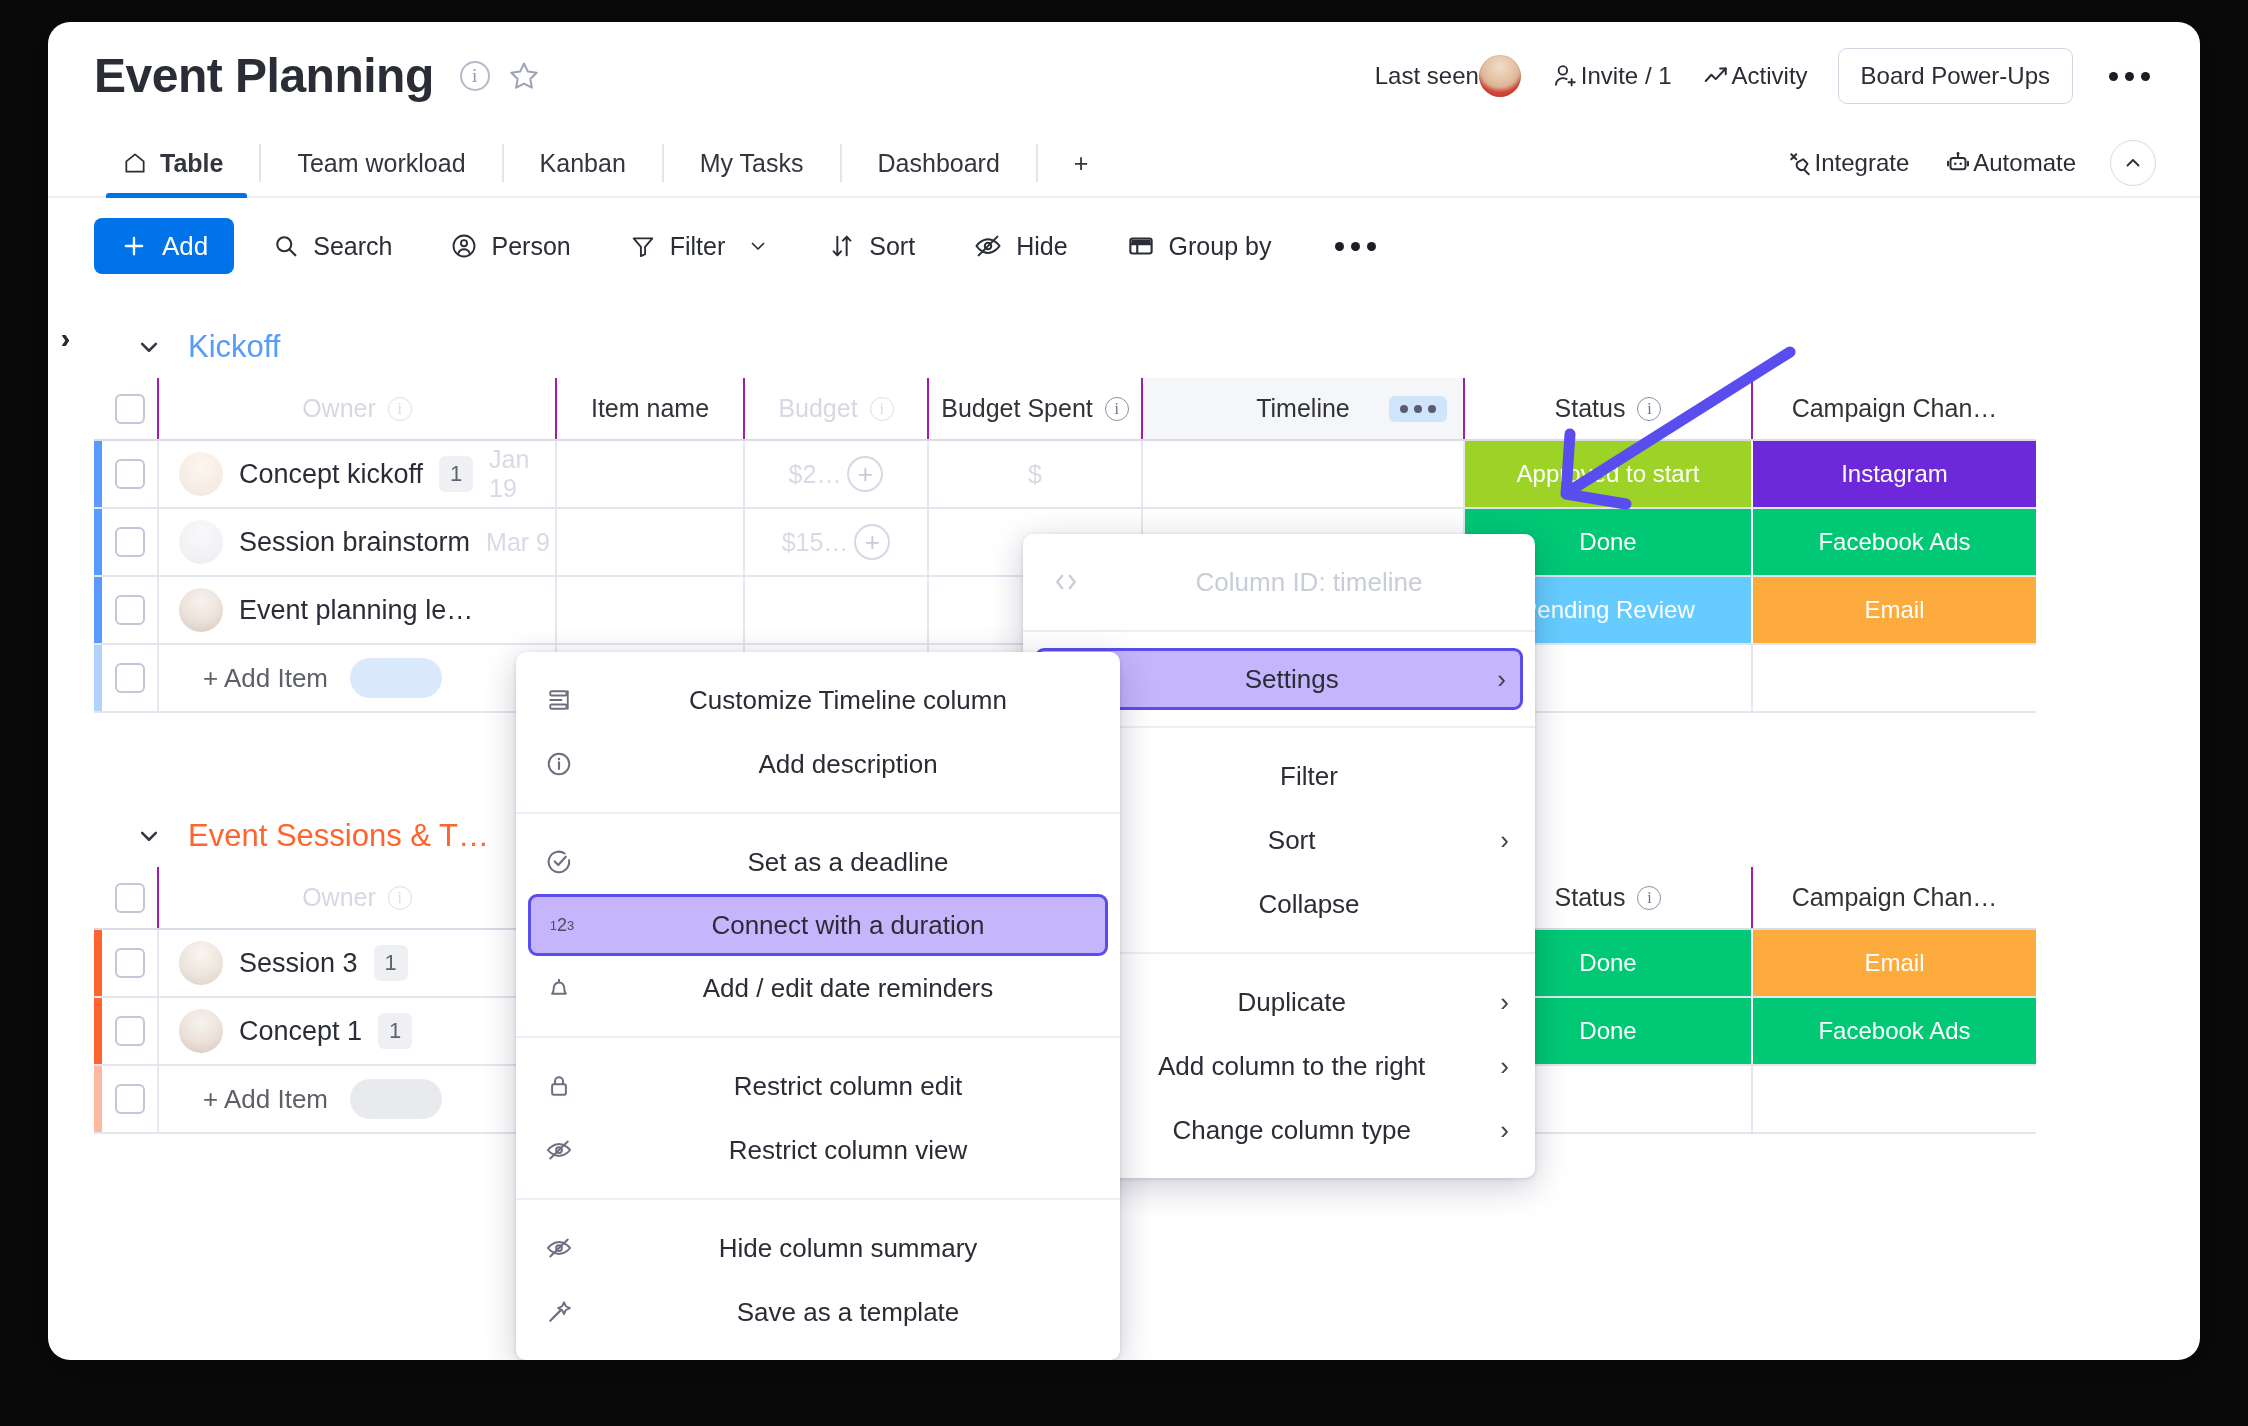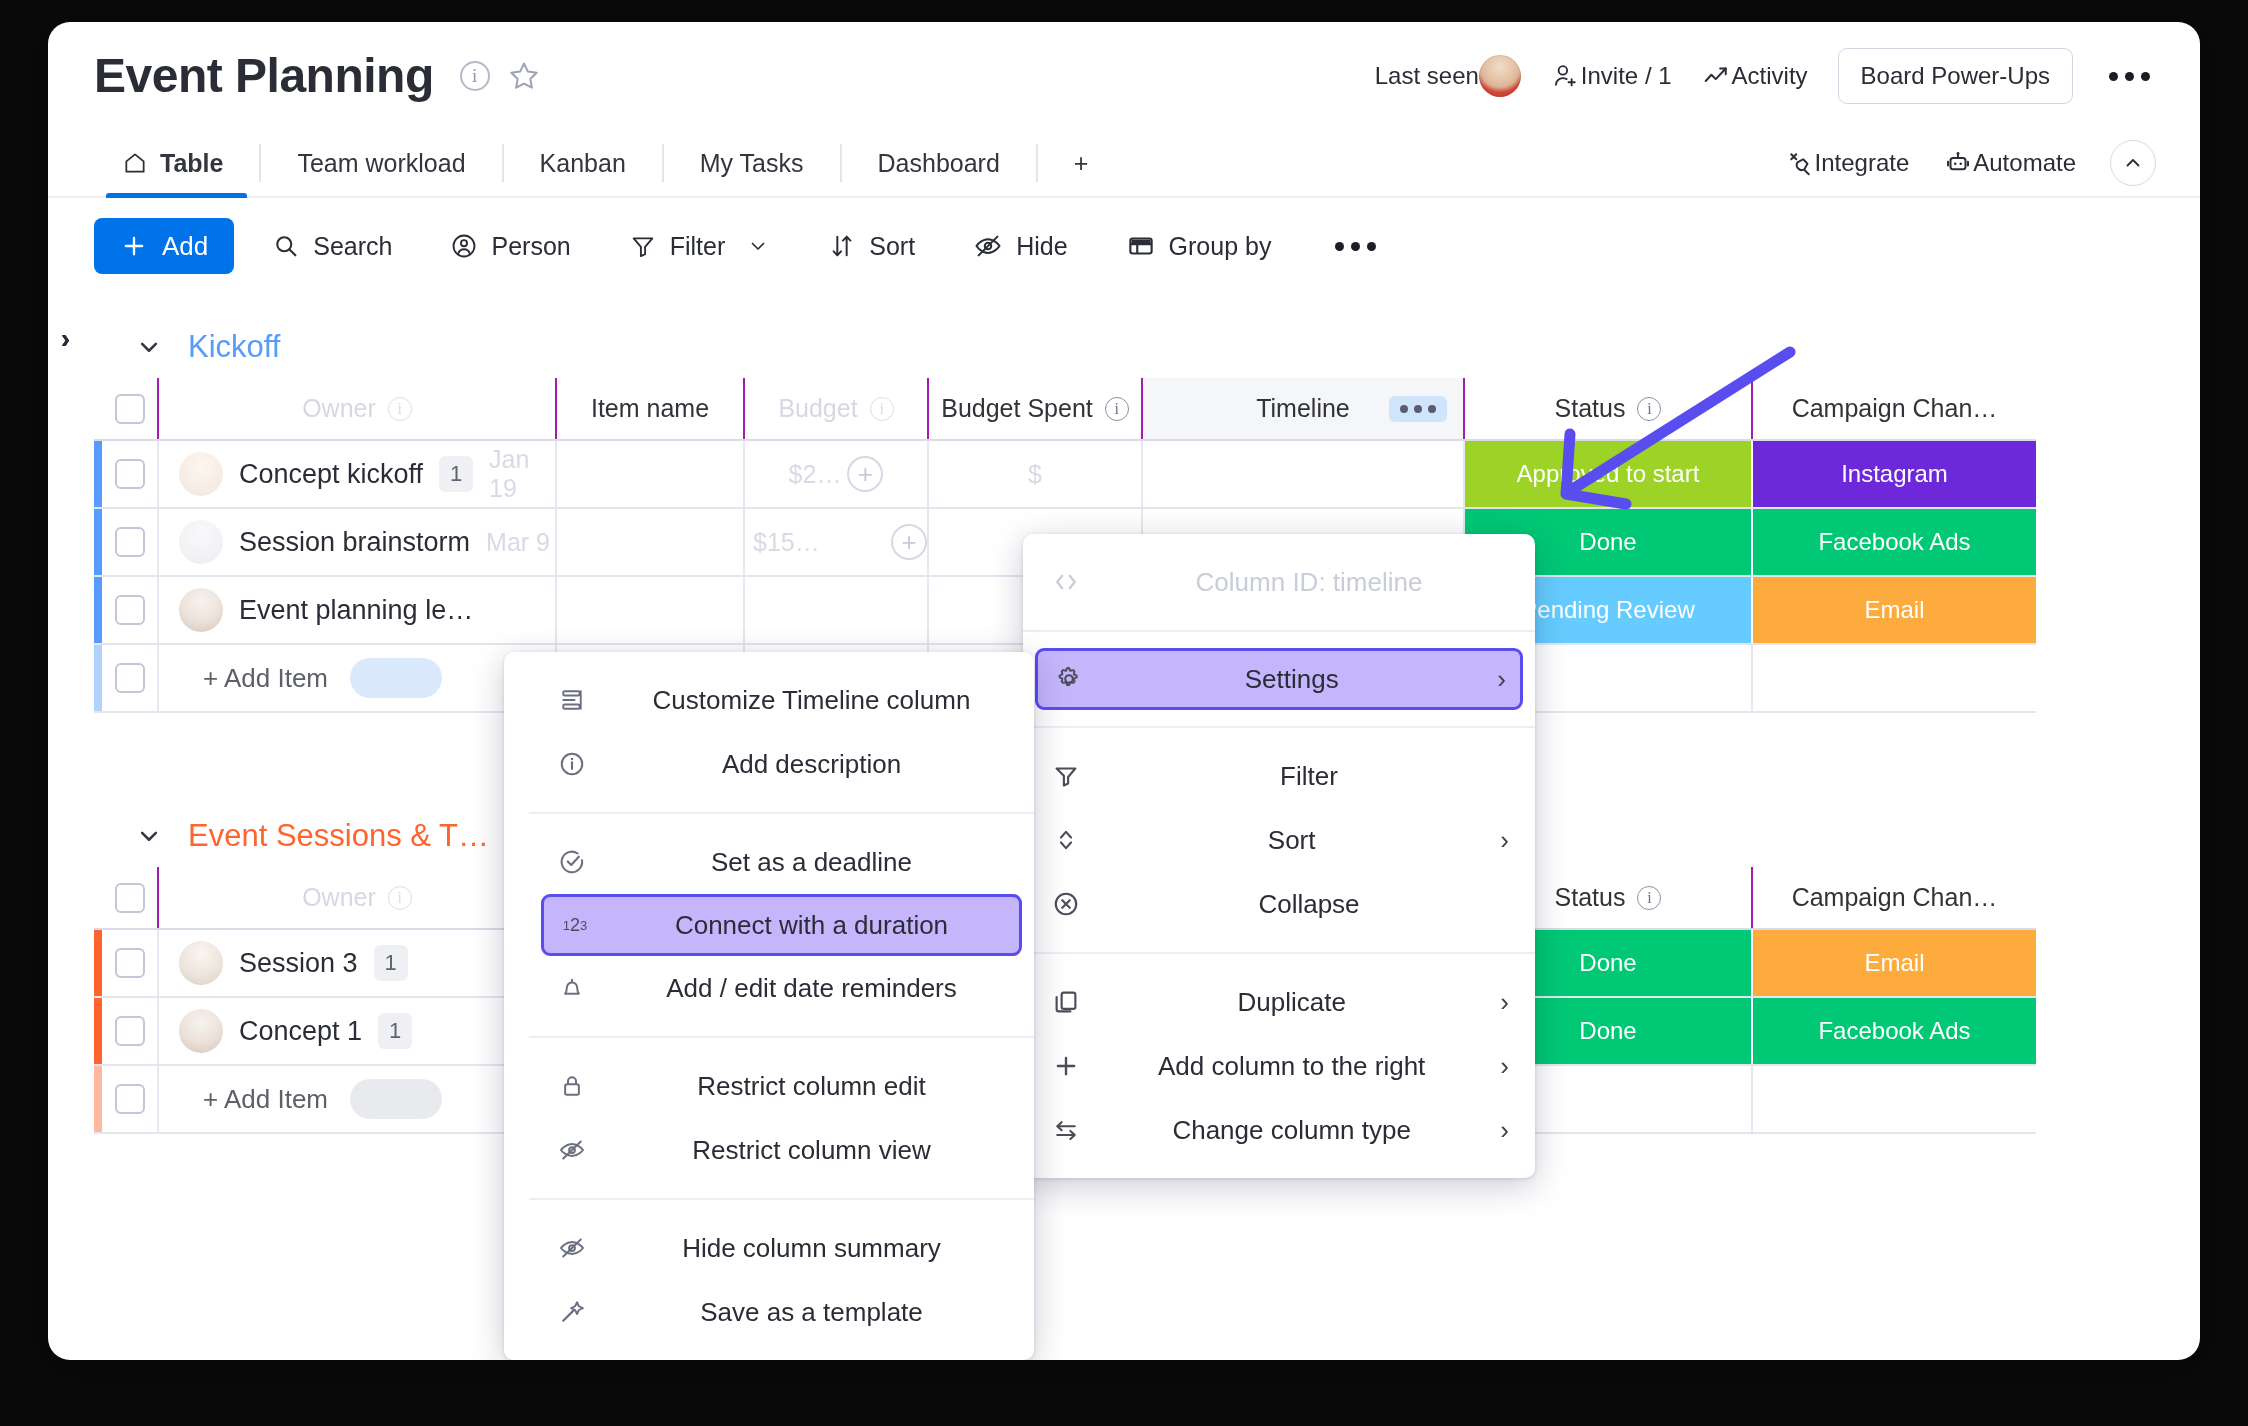--- a/index.html
+++ b/index.html
@@ -182,21 +182,21 @@
   .hdots i { width: 8px; height: 8px; border-radius: 50%; background: #585c6b; display: block; }
 
   
   .arrow-ann { position: absolute; left: 1460px; top: 320px; pointer-events: none; }
 
   
   .menu {
     position: absolute; background: #fff; border-radius: 10px;
     box-shadow: 0 8px 34px rgba(20,25,60,.22), 0 1px 4px rgba(20,25,60,.14);
   }
-  .menu-left { left: 456px; top: 630px; width: 530px; padding-left: 25px; }
+  .menu-left { left: 468px; top: 630px; width: 604px; }
   .menu-right { left: 975px; top: 512px; width: 512px; }
   .msec { padding: 16px 0; }
   .msec + .msec { border-top: 2px solid #eceef4; }
   .mitem {
     display: flex; align-items: center; gap: 26px;
     padding: 0 26px; height: 64px;
     font-size: 26px; color: #2b2d36; white-space: nowrap;
   }
   .mitem.disabled { color: #c9ccd9; }
   .mitem .mlabel { flex: 1 1 auto; text-align: center; }
@@ -477,21 +477,21 @@
                 </td>
           <td class="cell" colspan="2">
             <div class="namecell">
               <div class="row-avatar av2"></div>
               <span class="row-name">Session brainstorm</span>
               <span class="ghost">Mar 9</span>
             </div>
           </td>
           <td class="cell"></td>
           <td class="cell">
-            <div style="display:flex;align-items:center;justify-content:space-between;gap:6px;padding-left:8px;">
+            <div style="display:flex;align-items:center;justify-content:center;gap:6px;">
               <span class="ghost">$15…</span>
               <span class="plus-circ">+</span>
             </div>
           </td>
           <td class="cell"></td>
           <td class="cell"></td>
           <td class="status" style="background:#00c875">Done</td>
           <td class="status" style="background:#00c875;border-right:none">Facebook Ads</td>
         </tr>
 

